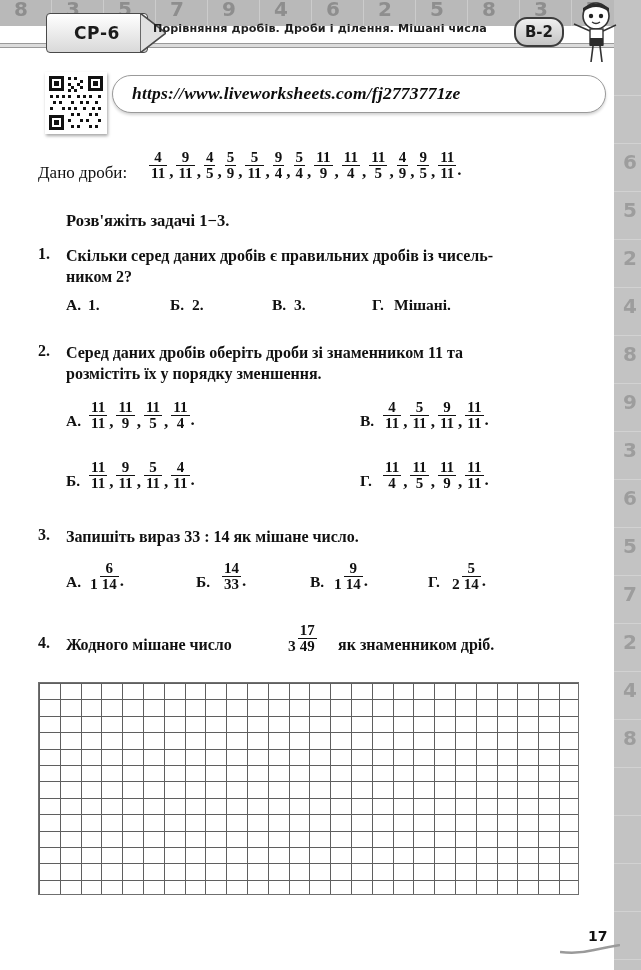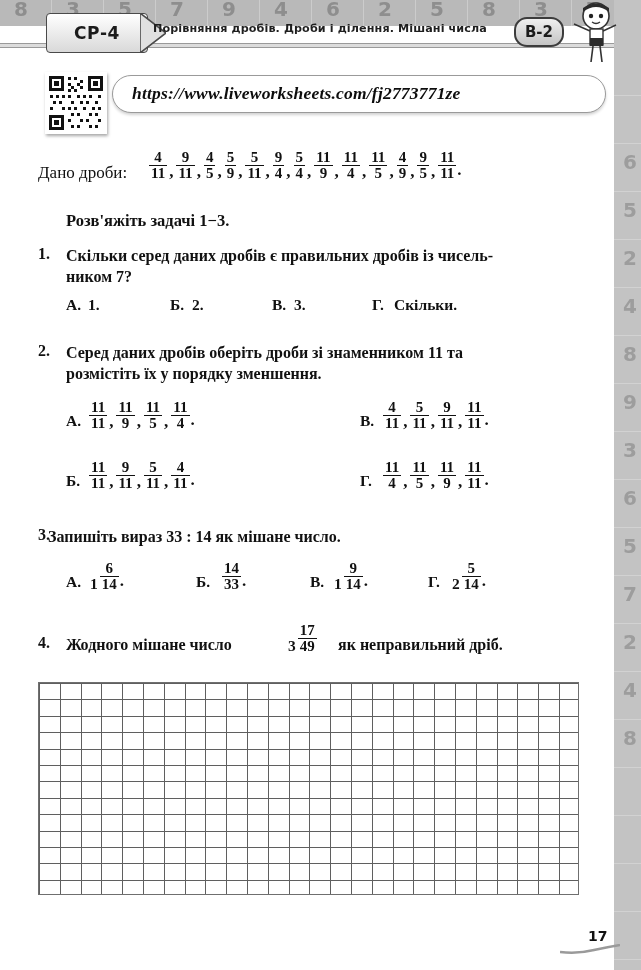--- a/index.html
+++ b/index.html
@@ -313,21 +313,21 @@
   <span class="rglyph" style="top:582px">7</span>
   <span class="rglyph" style="top:630px">2</span>
   <span class="rglyph" style="top:678px">4</span>
   <span class="rglyph" style="top:726px">8</span>
 </div>
 
 <div class="hdr-arrow"></div>
 <svg class="hdr-arrow-tip" viewBox="0 0 26 40">
   <polygon points="0,0 26,20 0,40" fill="#e0e0e0" stroke="#4a4a4a" stroke-width="1.6"></polygon>
 </svg>
-<div class="hdr-code">СР-4</div>
+<div class="hdr-code">СР-6</div>
 <div class="hdr-title">Порівняння дробів. Дроби і ділення. Мішані числа</div>
 <div class="hdr-variant">В-2</div>
 
 <svg class="mascot" width="72" height="66" viewBox="0 0 72 66">
   <circle cx="30" cy="16" r="13" fill="#ffffff" stroke="#333" stroke-width="1.6"></circle>
   <path d="M17 11 Q30 0 43 11 Q38 6 30 6 Q22 6 17 11Z" fill="#2b2b2b"></path>
   <path d="M17 12 Q30 2 43 12 L43 8 Q30 -1 17 8 Z" fill="#2b2b2b"></path>
   <circle cx="25" cy="16" r="2.2" fill="#222"></circle>
   <circle cx="35" cy="16" r="2.2" fill="#222"></circle>
   <path d="M26 22 Q30 25 34 22" stroke="#333" stroke-width="1.3" fill="none"></path>
@@ -464,30 +464,30 @@
       <span class="num">11</span>
       <span class="den">11</span>
     </span>
   <span class="dot-end">.</span>
 </div>
 
 <div class="solve-head">Розв'яжіть задачі 1−3.</div>
 
 <div class="q-num" style="left:38px; top:245px">1.</div>
 <div class="q-text" style="left:66px; top:245px; width:536px">Скільки серед даних дробів є правильних дробів із чисель-</div>
-<div class="q-text" style="left:66px; top:266px; width:536px">ником 7?</div>
+<div class="q-text" style="left:66px; top:266px; width:536px">ником 2?</div>
 
 <div class="opt-letter" style="left:66px; top:296px">А.</div>
 <div class="opt-plain" style="left:88px; top:296px">1.</div>
 <div class="opt-letter" style="left:170px; top:296px">Б.</div>
 <div class="opt-plain" style="left:192px; top:296px">2.</div>
 <div class="opt-letter" style="left:272px; top:296px">В.</div>
 <div class="opt-plain" style="left:294px; top:296px">3.</div>
 <div class="opt-letter" style="left:372px; top:296px">Г.</div>
-<div class="opt-plain" style="left:394px; top:296px">Скільки.</div>
+<div class="opt-plain" style="left:394px; top:296px">Мішані.</div>
 
 <div class="q-num" style="left:38px; top:342px">2.</div>
 <div class="q-text just" style="left:66px; top:342px; width:534px">Серед даних дробів оберіть дроби зі знаменником 11 та</div>
 <div class="q-text" style="left:66px; top:363px; width:534px">розмістіть їх у порядку зменшення.</div>
 
 <div class="opt-letter" style="left:66px; top:412px">А.</div>
 <div class="opt-frac-row" style="left:88px; top:400px">
   <span class="frac">
       <span class="num">11</span>
       <span class="den">11</span>
@@ -576,21 +576,21 @@
     </span>
   <span class="sep">,</span>
   <span class="frac">
       <span class="num">11</span>
       <span class="den">11</span>
     </span>
   <span class="dot-end">.</span>
 </div>
 
 <div class="q-num" style="left:38px; top:526px">3.</div>
-<div class="q-text" style="left:48px; top:526px; width:534px">Запишіть вираз 33 : 14 як мішане число.</div>
+<div class="q-text" style="left:66px; top:526px; width:534px">Запишіть вираз 33 : 14 як мішане число.</div>
 
 <div class="opt-letter" style="left:66px; top:573px">А.</div>
 <div class="opt-frac-row" style="left:90px; top:561px">
   <span class="whole">1</span>
   <span class="frac">
       <span class="num">6</span>
       <span class="den">14</span>
     </span>
   <span class="dot-end">.</span>
 </div>
@@ -627,20 +627,20 @@
 
 <div class="q-num" style="left:38px; top:634px">4.</div>
 <div class="q-text" style="left:66px; top:634px">Жодного мішане число</div>
 <div class="opt-frac-row" style="left:288px; top:623px">
   <span class="whole">3</span>
   <span class="frac">
       <span class="num">17</span>
       <span class="den">49</span>
     </span>
 </div>
-<div class="q-text" style="left:338px; top:634px">як неправильний дріб.</div>
+<div class="q-text" style="left:338px; top:634px">як знаменником дріб.</div>
 
 <div class="grid"></div>
 
 <div class="page-no">17</div>
 <svg class="page-curl" viewBox="0 0 60 10">
   <path d="M0 8 Q18 10 34 6 Q48 3 60 1" stroke="#9a9a9a" stroke-width="2.5" fill="none"></path>
 </svg>
 
 </body></html>

